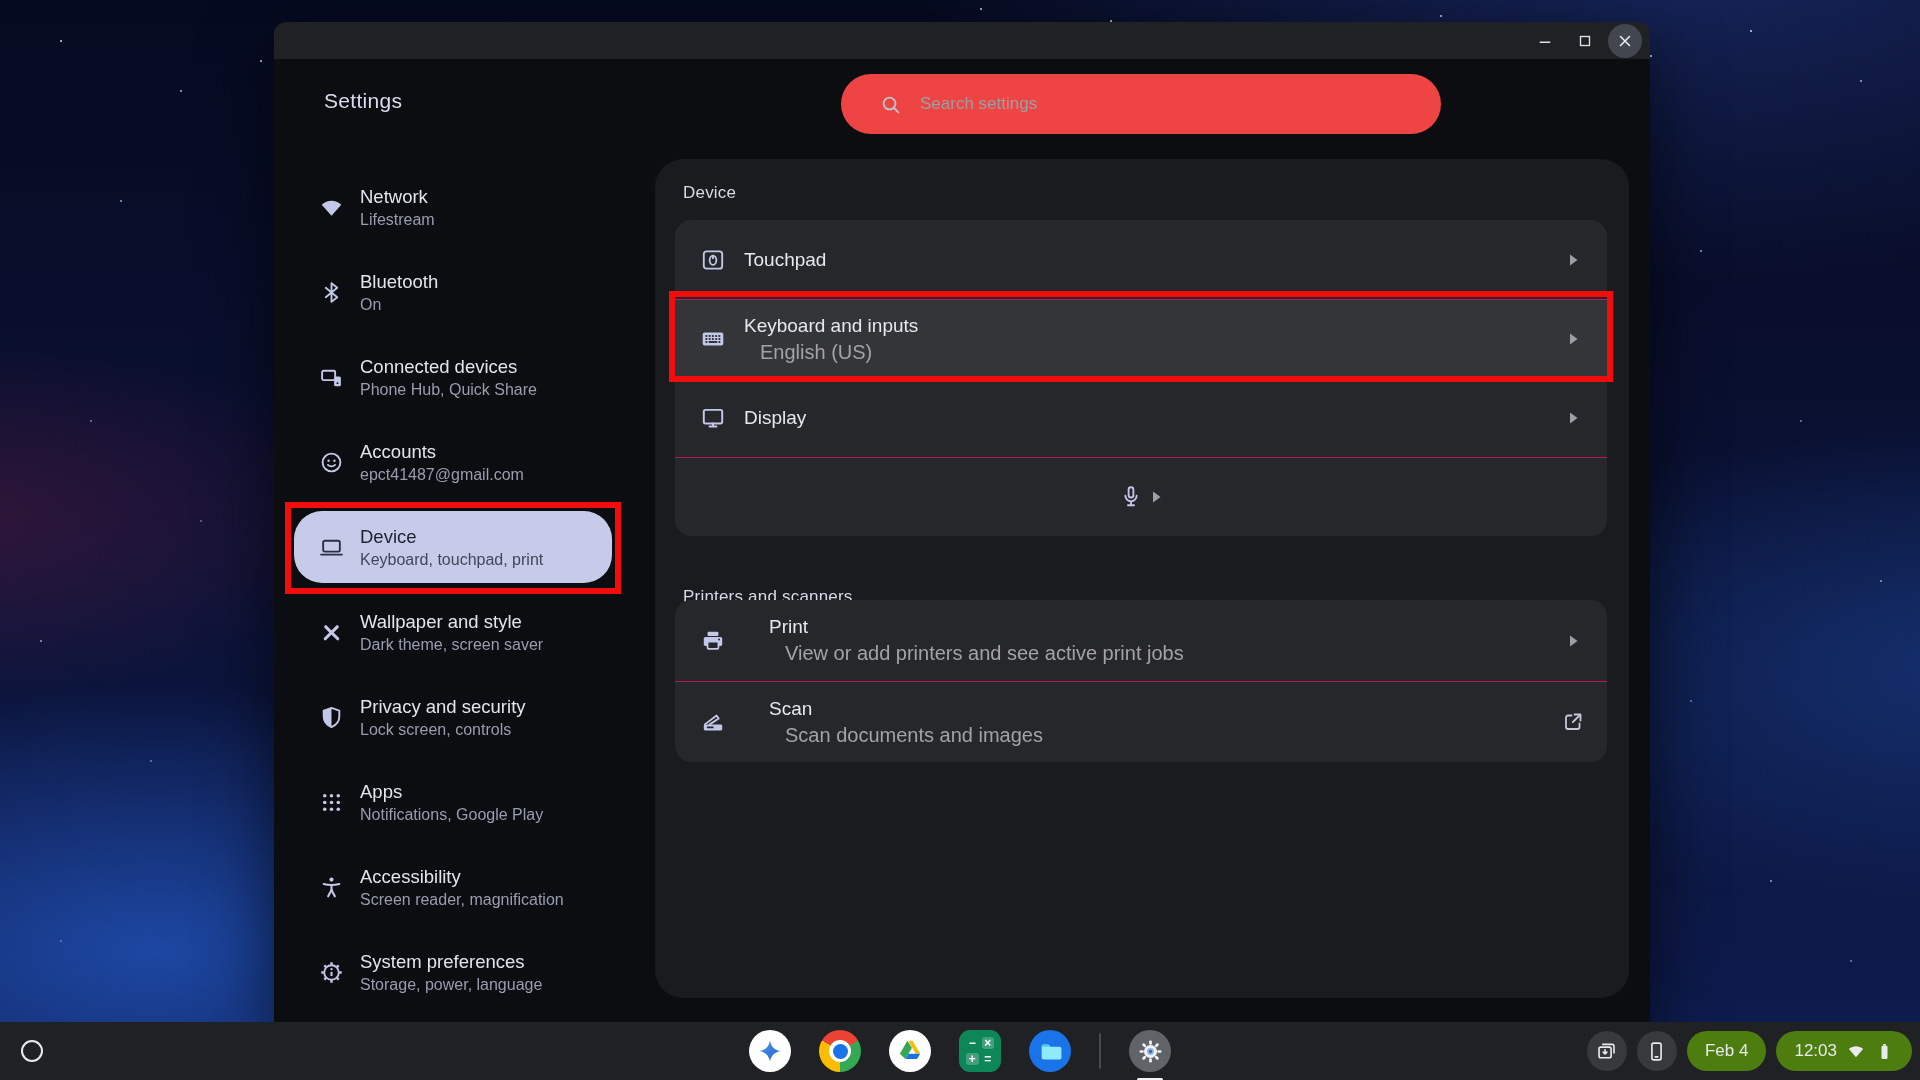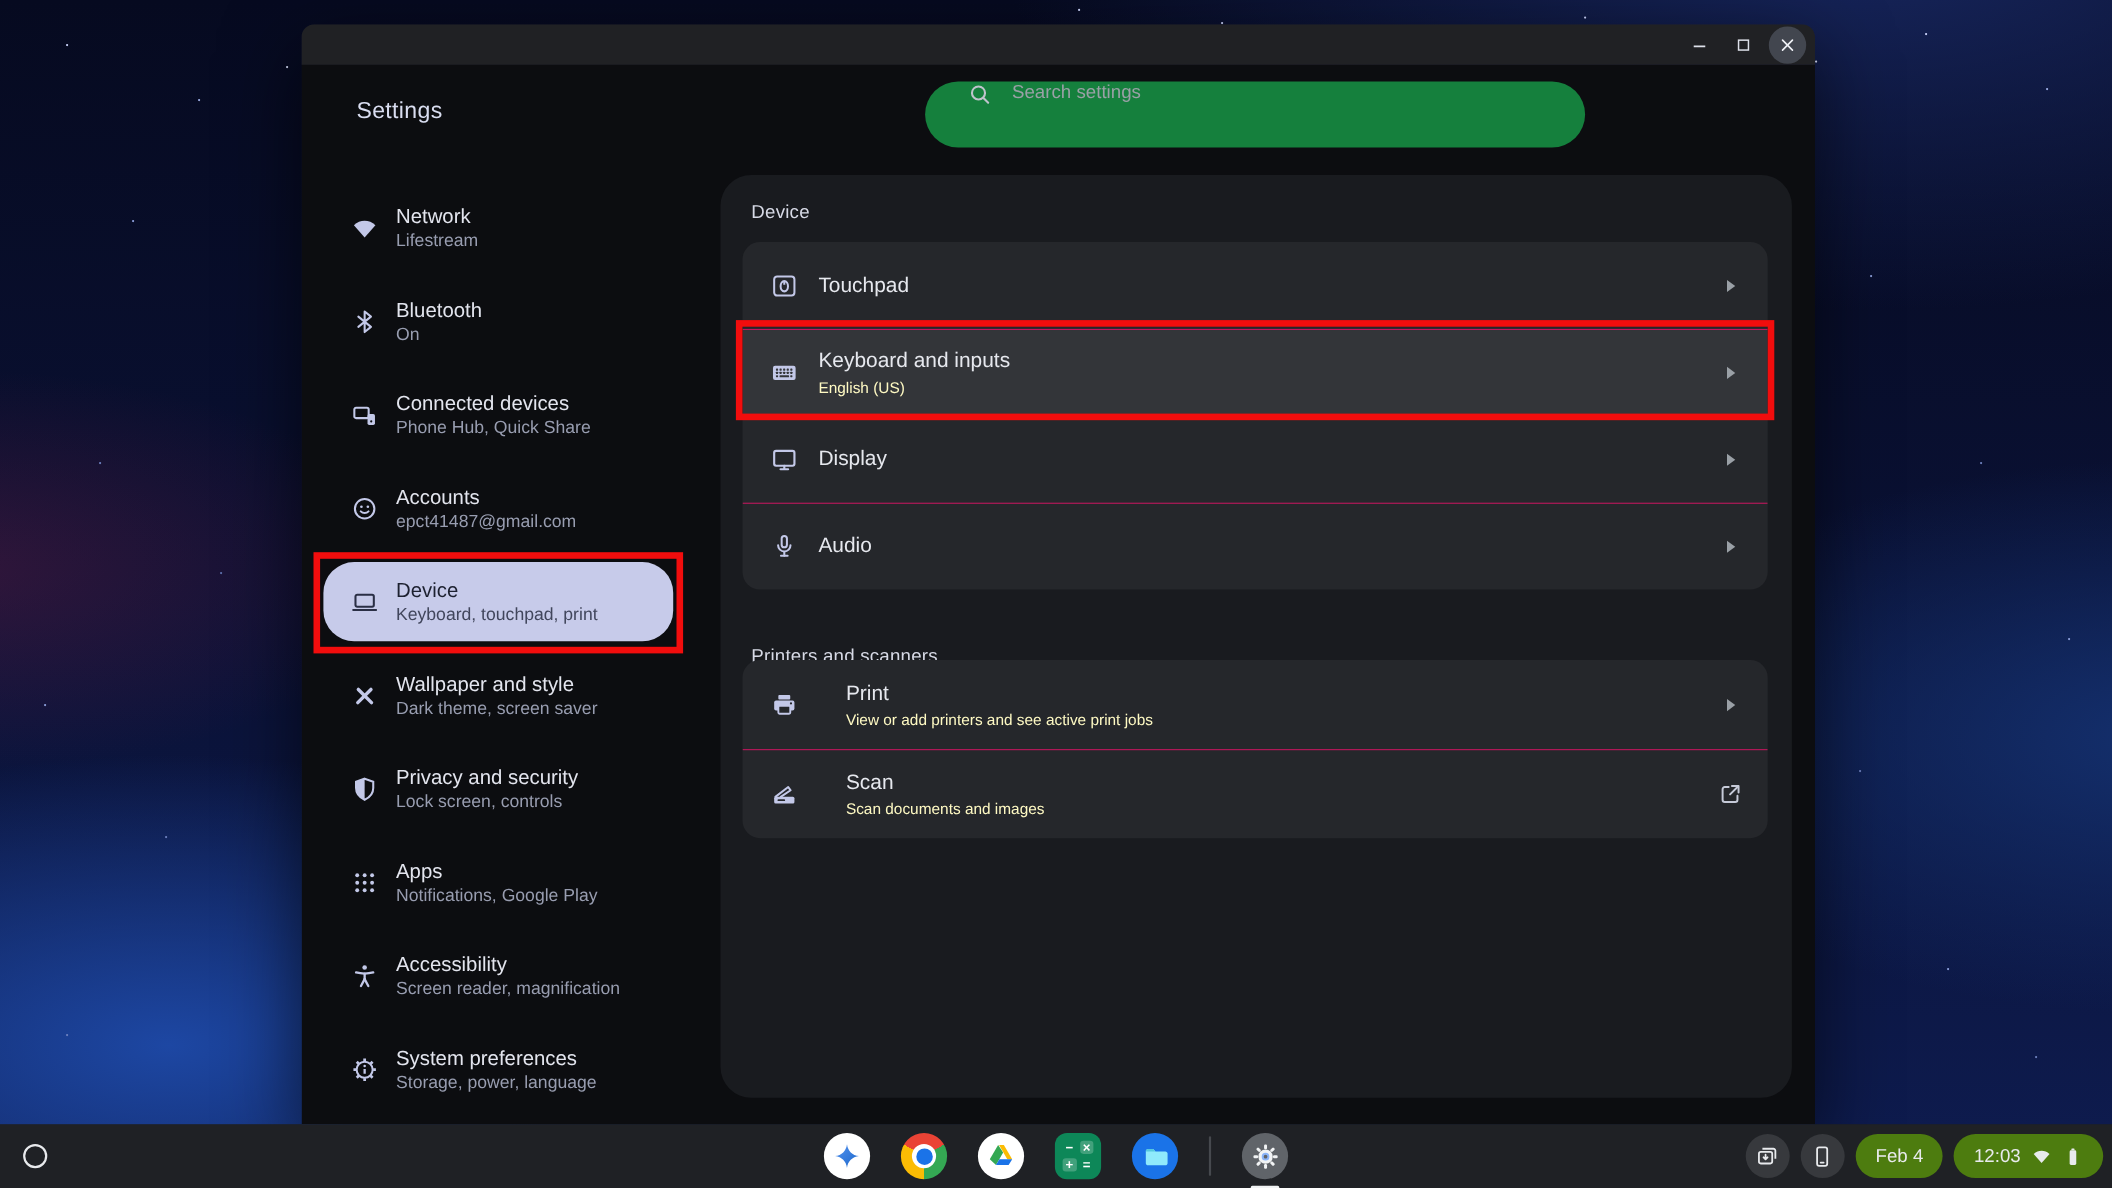--- a/index.html
+++ b/index.html
@@ -34,21 +34,21 @@
     justify-content:flex-end; gap:6px; padding-right:8px; }
   .tbtn { width:34px; height:34px; border-radius:50%; display:flex; align-items:center;
     justify-content:center; color:#dde1ea; }
   .tbtn.closehl { background:#42464f; }
   .winbody { position:relative; height:963px; background:#0c0d10; }
 
   
   .app-title { position:absolute; left:50px; top:30px; font-size:21px; color:#d9ddf0;
     letter-spacing:.3px; }
   .searchpill { position:absolute; left:567px; top:15px; width:600px; height:60px;
-    border-radius:30px; background:#15803d; display:flex; align-items:flex-start;
+    border-radius:30px; background:#ef4444; display:flex; align-items:center;
     padding:0 24px 0 38px; gap:18px; }
   .searchpill svg { flex:0 0 auto; }
   .search-input { flex:1; background:transparent; border:none; outline:none;
     font-size:17px; color:#e8eaed; font-family:inherit; }
   .search-input::placeholder { color:#9aa0a6; }
 
   
   .sidebar { position:absolute; left:0; top:0; width:417px; height:100%;
     padding-top:112px; }
   .side-item { width:318px; height:72px; margin:0 0 13px 20px; border-radius:28px;
@@ -76,21 +76,21 @@
   .card.c2 { top:441px; height:162px; }
   .row { display:flex; align-items:center; height:79px; padding:0 22px 0 25px;
     position:relative; cursor:pointer;justify-content:center; }
   .card.c2 .row { height:81px;gap:25px; }
   .row + .row { border-top:1px solid #be185d; }
   .row.hl { background:#333539; }
   .ricon { width:26px; height:26px; color:#c3c8e8; flex:0 0 auto; }
   .ricon svg { width:100%; height:100%; }
   .rtext { flex:1; display:flex; flex-direction:column; gap:4px; margin-left:18px; min-width:0; }
   .rtitle { font-size:19px; color:#e6e8ee; }
-  .rsub { font-size:14px; color:#fef9c3; }
+  .rsub { font-size:20px; color:#a3a3a3;margin-left:16px; }
   .rsub:empty { display:none; }
   .trail { width:24px; height:24px; flex:0 0 auto; }
 
   
   .anno { position:absolute; border:6px solid #f20d0d; pointer-events:none; z-index:6; }
   .anno.sidebar-box { left:11px; top:443px; width:336px; height:92px; }
   .anno.row-box { left:14px; top:132px; width:944px; height:91px; }
 
   
   .shelf { position:absolute; left:0; bottom:0; width:1920px; height:58px;
@@ -395,23 +395,20 @@
 
           <div class="row">
             <span class="ricon">
               <svg viewBox="0 0 24 24" fill="none" stroke="currentColor" stroke-width="1.7" stroke-linecap="round">
                   <rect x="9.8" y="3" width="4.4" height="9.5" rx="2.2"></rect>
                   <path d="M6.8 10.8 a5.2 5.2 0 0 0 10.4 0"></path>
                   <path d="M12 16.4 V19.6"></path>
                   <path d="M9.2 19.6 h5.6"></path>
                 </svg>
               </span>
-            <span class="rtext">
-                <span class="rtitle">Audio</span>
-            </span>
             <span class="trail">
               <svg viewBox="0 0 24 24" fill="#9aa0a6">
                   <path d="M9 6.5 L16.5 12 L9 17.5 Z"></path>
                 </svg>
               </span>
           </div>
         </div>
 
         <div class="sec-title t2">Printers and scanners</div>
 

